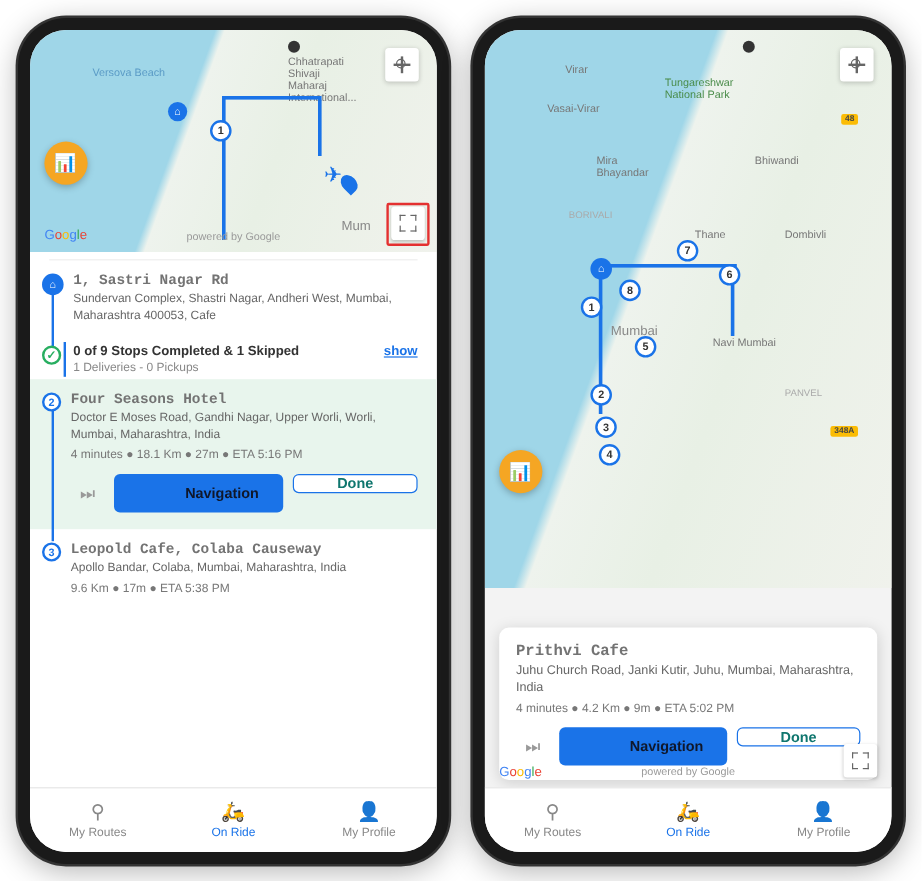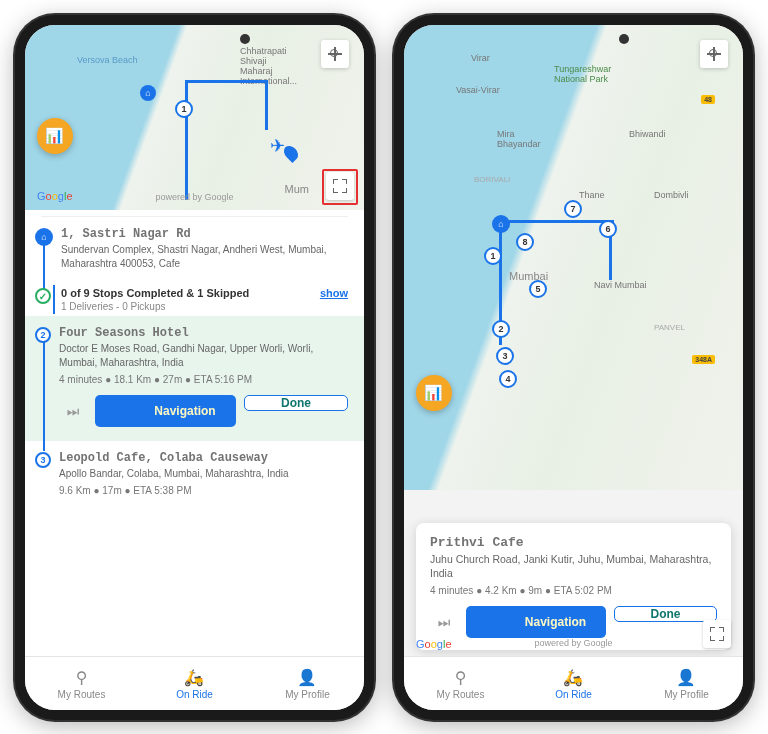--- a/index.html
+++ b/index.html
@@ -247,21 +247,21 @@
       display: flex;
       align-items: center;
       justify-content: center;
       color: #999;
       font-size: 14px;
     }
     .nav-btn {
       flex: 1;
       height: 32px;
       background: #1a73e8;
-      color: #fef9c3;
+      color: #0f172a;
       border-radius: 5px;
       display: flex;
       align-items: center;
       justify-content: center;
       font-size: 12px;
       font-weight: 600;
       padding-left: 39px;
     }
     .done-btn {
       flex: 1;

